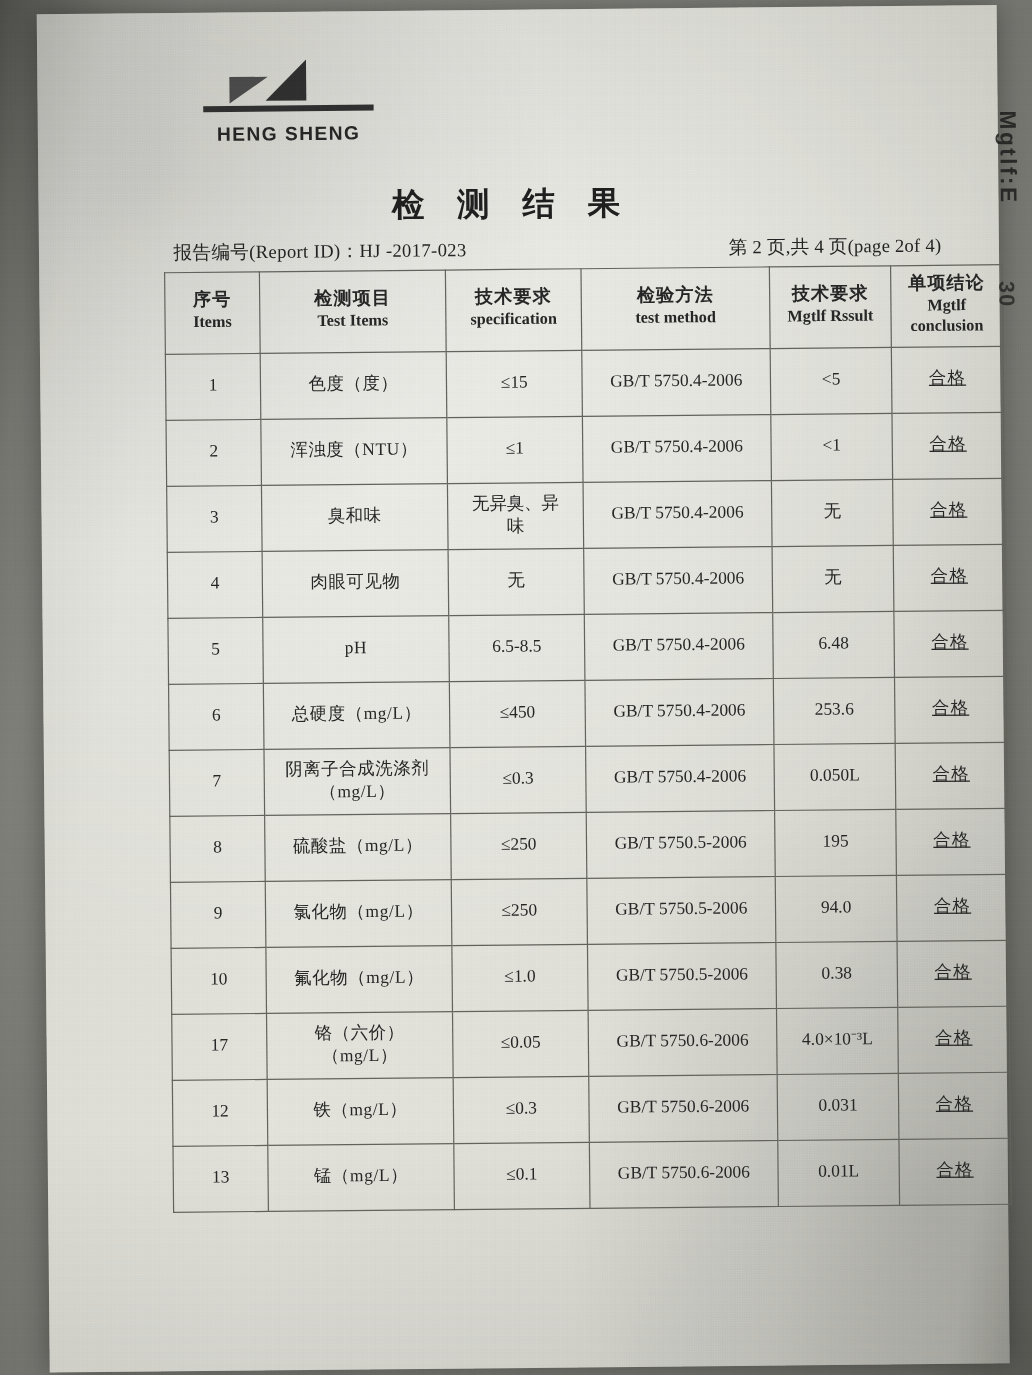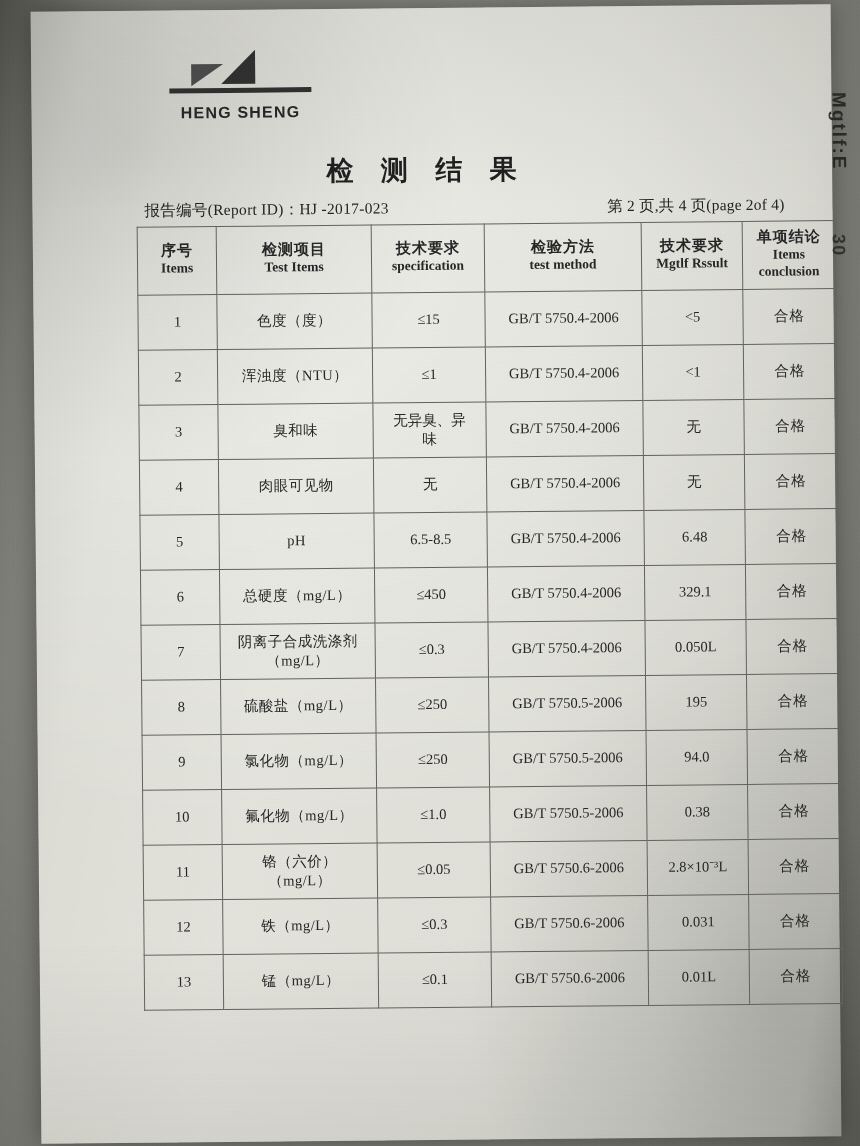--- a/index.html
+++ b/index.html
@@ -156,21 +156,21 @@
   .th-en { display: block; font-size: 13.5px; font-style: normal; }
   table.result td {
     height: 52px;
     font-size: 14.5px;
   }
   td.c-num { width: 74px; font-size: 14px; }
   td.c-item { width: 150px; font-size: 15px; letter-spacing: 0.5px; }
   td.c-spec { width: 108px; font-size: 14px; }
   td.c-method { width: 152px; font-size: 14.5px; }
   td.c-result { width: 96px; font-size: 14px; }
-  td.c-concl { width: 88px; font-size: 14px; letter-spacing: 1px; }
+  td.c-concl { width: 88px; font-size: 14px; letter-spacing: 1px; text-decoration: underline; }
 
   .two-line { display: block; }
 
   
   .fade-1 { color: #3a3a38; }
   .fade-2 { color: #4d4d4a; }
   .fade-3 { color: #5b5b57; }
 
   
   .edge-text {
@@ -252,21 +252,21 @@
           <th style="width:152px">
             <span class="th-cn">检验方法</span>
             <span class="th-en">test method</span>
           </th>
           <th style="width:96px">
             <span class="th-cn">技术要求</span>
             <span class="th-en">Mgtlf Rssult</span>
           </th>
           <th style="width:88px">
             <span class="th-cn">单项结论</span>
-            <span class="th-en">Items conclusion</span>
+            <span class="th-en">Mgtlf conclusion</span>
           </th>
         </tr>
       </thead>
       <tbody id="tbody">
           <tr>
             <td class="c-num">1</td>
             <td class="c-item">色度（度）</td>
             <td class="c-spec">≤15</td>
             <td class="c-method">GB/T 5750.4-2006</td>
             <td class="c-result">&lt;5</td>
@@ -305,21 +305,21 @@
             <td class="c-spec">6.5-8.5</td>
             <td class="c-method">GB/T 5750.4-2006</td>
             <td class="c-result">6.48</td>
             <td class="c-concl">合格</td>
           </tr>
           <tr>
             <td class="c-num">6</td>
             <td class="c-item">总硬度（mg/L）</td>
             <td class="c-spec">≤450</td>
             <td class="c-method">GB/T 5750.4-2006</td>
-            <td class="c-result">329.1</td>
+            <td class="c-result">253.6</td>
             <td class="c-concl">合格</td>
           </tr>
           <tr>
             <td class="c-num">7</td>
             <td class="c-item">
               <span class="two-line">阴离子合成洗涤剂</span>
               <span class="two-line">（mg/L）</span>
             </td>
             <td class="c-spec">≤0.3</td>
             <td class="c-method">GB/T 5750.4-2006</td>
@@ -344,28 +344,28 @@
           </tr>
           <tr>
             <td class="c-num fade-1">10</td>
             <td class="c-item fade-1">氟化物（mg/L）</td>
             <td class="c-spec fade-1">≤1.0</td>
             <td class="c-method fade-1">GB/T 5750.5-2006</td>
             <td class="c-result fade-1">0.38</td>
             <td class="c-concl fade-1">合格</td>
           </tr>
           <tr>
-            <td class="c-num fade-2">11</td>
+            <td class="c-num fade-2">17</td>
             <td class="c-item fade-2">
               <span class="two-line">铬（六价）</span>
               <span class="two-line">（mg/L）</span>
             </td>
             <td class="c-spec fade-2">≤0.05</td>
             <td class="c-method fade-2">GB/T 5750.6-2006</td>
-            <td class="c-result fade-2">2.8×10⁻³L</td>
+            <td class="c-result fade-2">4.0×10⁻³L</td>
             <td class="c-concl fade-2">合格</td>
           </tr>
           <tr>
             <td class="c-num fade-3">12</td>
             <td class="c-item fade-3">铁（mg/L）</td>
             <td class="c-spec fade-3">≤0.3</td>
             <td class="c-method fade-3">GB/T 5750.6-2006</td>
             <td class="c-result fade-3">0.031</td>
             <td class="c-concl fade-3">合格</td>
           </tr>

